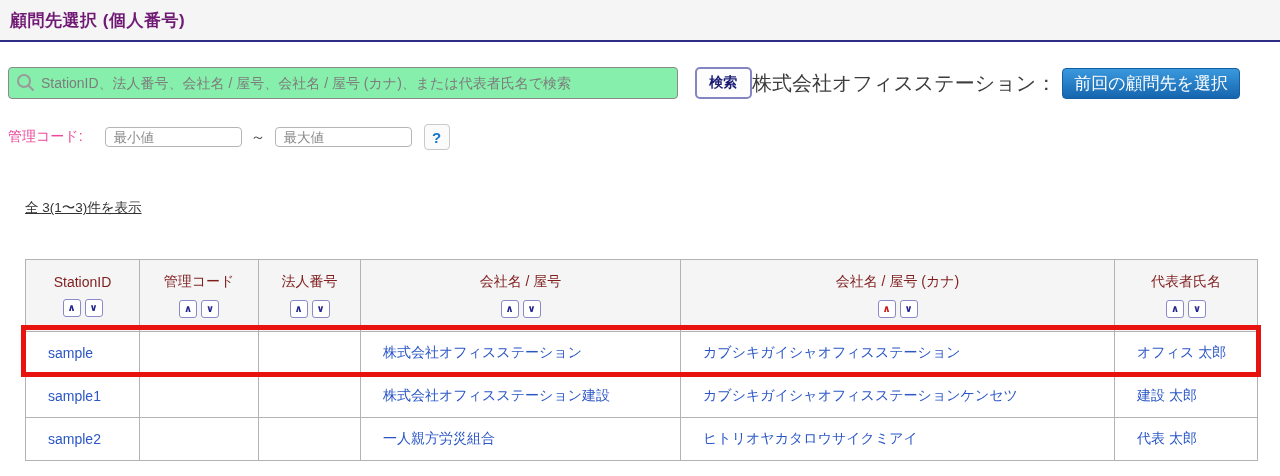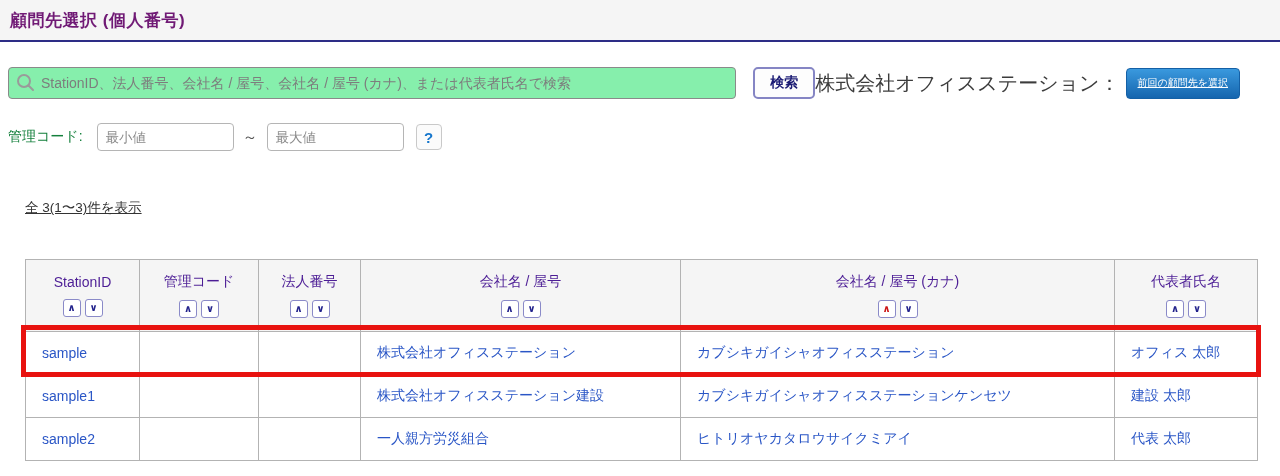--- a/index.html
+++ b/index.html
@@ -47,32 +47,32 @@
   }
   .client-group {
     margin-left:auto; margin-right:40px;
     display:flex; align-items:center;
   }
   .client-label { font-size:20px; color:#3c3c3c; margin-right:6px; white-space:nowrap; }
   .btn-prev-client {
     height:31px; padding:0 11px;
     background:linear-gradient(#3a99de, #1565ae);
     border:1px solid #1460a6; border-radius:4px;
-    color:#ffffff; font-size:10px;
-    font-family:"Liberation Sans","DejaVu Sans",sans-serif;
-    cursor:pointer; white-space:nowrap;text-decoration:underline;
+    color:#ffffff; font-size:17px;
+    font-family:"Liberation Sans","DejaVu Sans",sans-serif;
+    cursor:pointer; white-space:nowrap;
   }
   
   .filter-row {
     margin-top:24px; padding-left:8px;
     display:flex; align-items:center; height:28px;
   }
-  .filter-label { font-size:14px; color:#15803d; margin-right:14px; }
+  .filter-label { font-size:14px; color:#ec4899; margin-right:22px; }
   .filter-row input {
-    width:137px; height:28px;
+    width:137px; height:20px;
     border:1px solid #b5b5b5; border-radius:4px;
     padding:0 8px; font-size:13.5px;
     font-family:"Liberation Sans","DejaVu Sans",sans-serif;
     color:#333; outline:none;
   }
   .filter-row input::placeholder { color:#8a8a8a; opacity:1; }
   .tilde { font-size:15px; color:#555; margin:0 9px; }
   .btn-help {
     margin-left:12px; width:26px; height:26px;
     background:#fbfbfb; border:1px solid #c9c9c9; border-radius:4px;
@@ -83,31 +83,31 @@
   
   .count-text { margin:48px 0 0 25px; font-size:13.5px; color:#333;text-decoration:underline; }
   
   .table-wrap { position:relative; margin:42px 0 0 25px; width:1232px; }
   table { border-collapse:collapse; width:1232px; table-layout:fixed; background:#fff; }
   th, td { border:1px solid #b3b3b3; }
   thead th {
     background:#f5f5f5; text-align:center; vertical-align:middle;
     padding:13px 2px 13px 2px; font-weight:normal;
   }
-  .th-label { font-size:14px; color:#4c1d95; display:block; margin-bottom:7px; }
+  .th-label { font-size:14px; color:#7f1d1d; display:block; margin-bottom:7px; }
   .sort-btn {
     display:inline-block; width:18px; height:18px;
     background:#fff; border:1px solid #8a8ac8; border-radius:3px;
     color:#23238c; font-size:10px; font-weight:bold; line-height:16px;
     text-align:center; margin:0 2px; padding:0; cursor:pointer;
     font-family:"DejaVu Sans",sans-serif;
   }
   .sort-btn.active { color:#cc1414; }
   tbody td {
-    height:43px; padding:0 16px; font-size:14px; color:#2a56c6;
+    height:43px; padding:0 22px; font-size:14px; color:#2a56c6;
     background:#fff; cursor:pointer; white-space:nowrap; overflow:hidden;
   }
   
   .highlight-box {
     position:absolute; left:-4px; width:1240px; height:52px;
     border:5px solid #e8120f; pointer-events:none; display:none;
   }
 </style>
 </head>
 <body>

